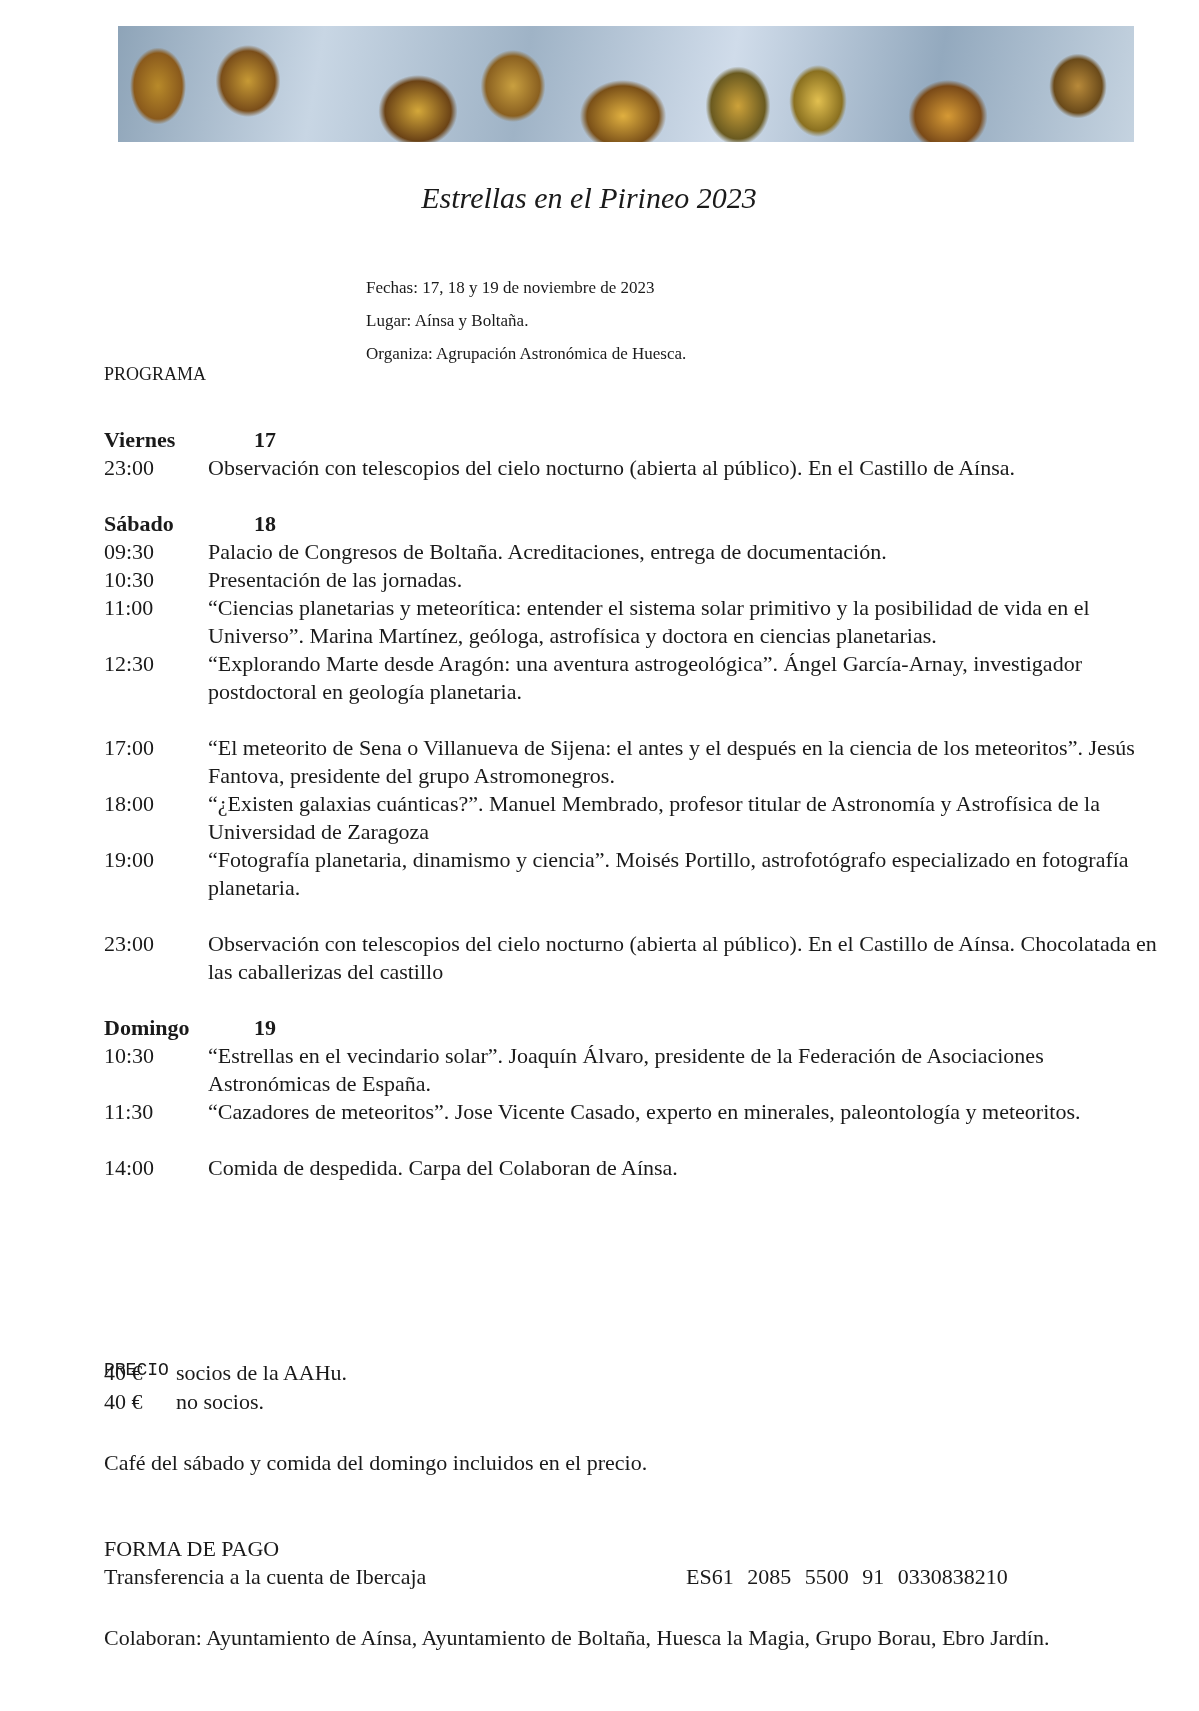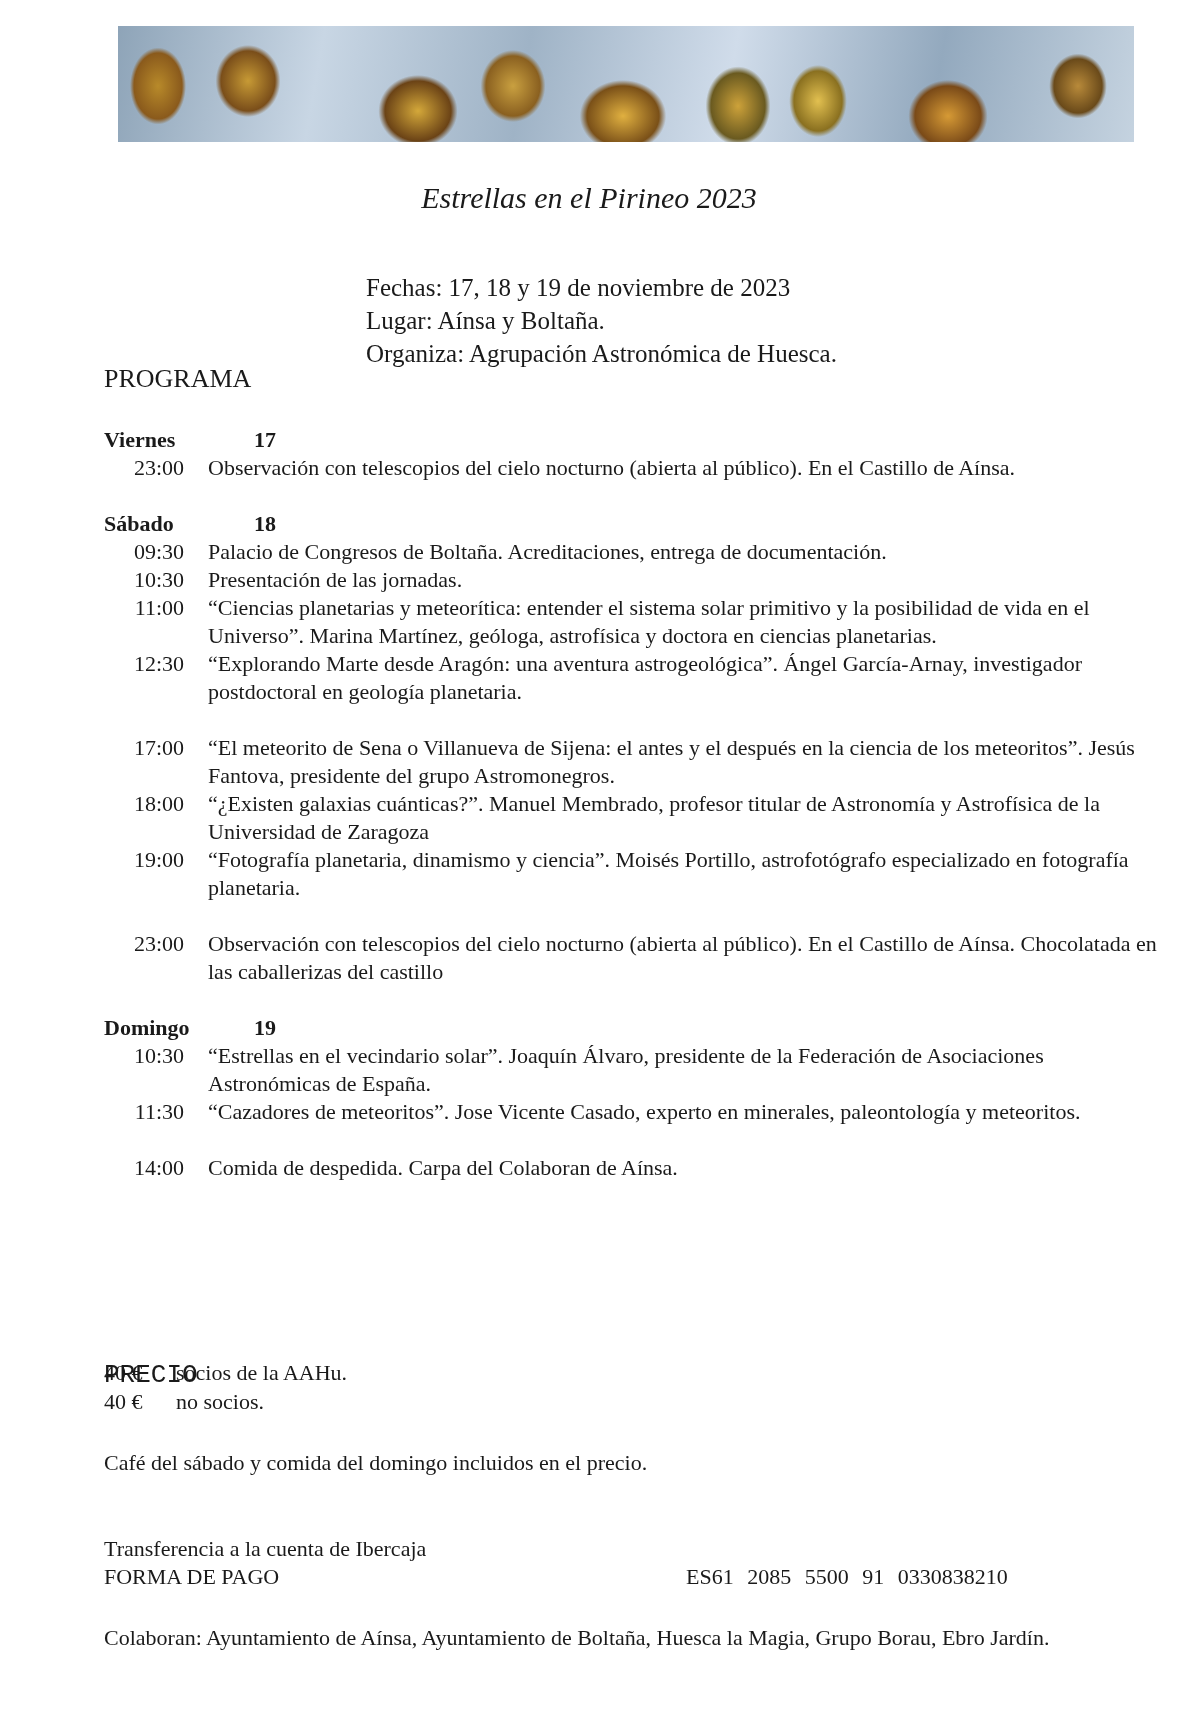--- a/index.html
+++ b/index.html
@@ -21,27 +21,27 @@
       radial-gradient(ellipse 45px 55px at 620px 80px, #cda23a 0%, #6a5a20 60%, transparent 72%),
       radial-gradient(ellipse 40px 50px at 700px 75px, #e2c050 0%, #8a7020 60%, transparent 72%),
       radial-gradient(ellipse 55px 50px at 830px 90px, #d69a35 0%, #7a4a18 60%, transparent 72%),
       radial-gradient(ellipse 40px 45px at 960px 60px, #b88a3a 0%, #6a4a1a 60%, transparent 72%),
       linear-gradient(100deg, #8ea4b8 0%, #c8d6e4 20%, #9fb3c6 40%, #d0dcea 60%, #93a9be 80%, #c5d3e0 100%);
   }
   .title {
     position: absolute; left: 0; width: 1178px; top: 181px; text-align: center;
     font-style: italic; font-size: 30px;
   }
-  .info { position: absolute; left: 366px; top: 271px; font-size: 25px; line-height: 33px; }
-  .section-head { position: absolute; left: 104px; font-size: 26px; }
+  .info { position: absolute; left: 366px; top: 271px; font-size: 17px; line-height: 33px; }
+  .section-head { position: absolute; left: 104px; font-size: 18px; }
   .program { position: absolute; left: 104px; top: 426px; width: 1060px; }
   .day { font-weight: bold; display: flex; height: 28px; line-height: 28px; gap: 46px; }
   .day .dname { width: 104px; }
   .row { display: flex; line-height: 28px; }
-  .row .time { width: 80px; text-align: right; flex: none; padding-right: 24px; }
+  .row .time { width: 80px; flex: none; padding-right: 24px; }
   .row .desc { flex: 1; }
   .gap-day { height: 28px; }
   .gap { height: 28px; }
   .prices { position: absolute; left: 104px; top: 1358px; line-height: 29px; }
   .prices .price-row { display: flex; }
   .prices .amount { width: 72px; }
   .note { position: absolute; left: 104px; top: 1450px; }
   .pay { position: absolute; left: 104px; top: 1535px; width: 1000px; line-height: 28px; }
   .pay .iban { position: absolute; left: 582px; top: 28px; word-spacing: 8px; }
   .collab { position: absolute; left: 104px; top: 1624px; width: 1000px; line-height: 28px; font-family: Liberation Serif, serif; }
@@ -141,18 +141,18 @@
   </div>
   <div class="price-row">
     <span class="amount">40 €</span>
     <span>no socios.</span>
   </div>
 </div>
 
 <div class="note">Café del sábado y comida del domingo incluidos en el precio.</div>
 
 <div class="pay">
+  <div>FORMA DE PAGO</div>
   <div>Transferencia a la cuenta de Ibercaja</div>
-  <div>FORMA DE PAGO</div>
   <div class="iban">ES61 2085 5500 91 0330838210</div>
 </div>
 
 <div class="collab">Colaboran: Ayuntamiento de Aínsa, Ayuntamiento de Boltaña, Huesca la Magia, Grupo Borau, Ebro Jardín.</div>
 
 </body></html>

